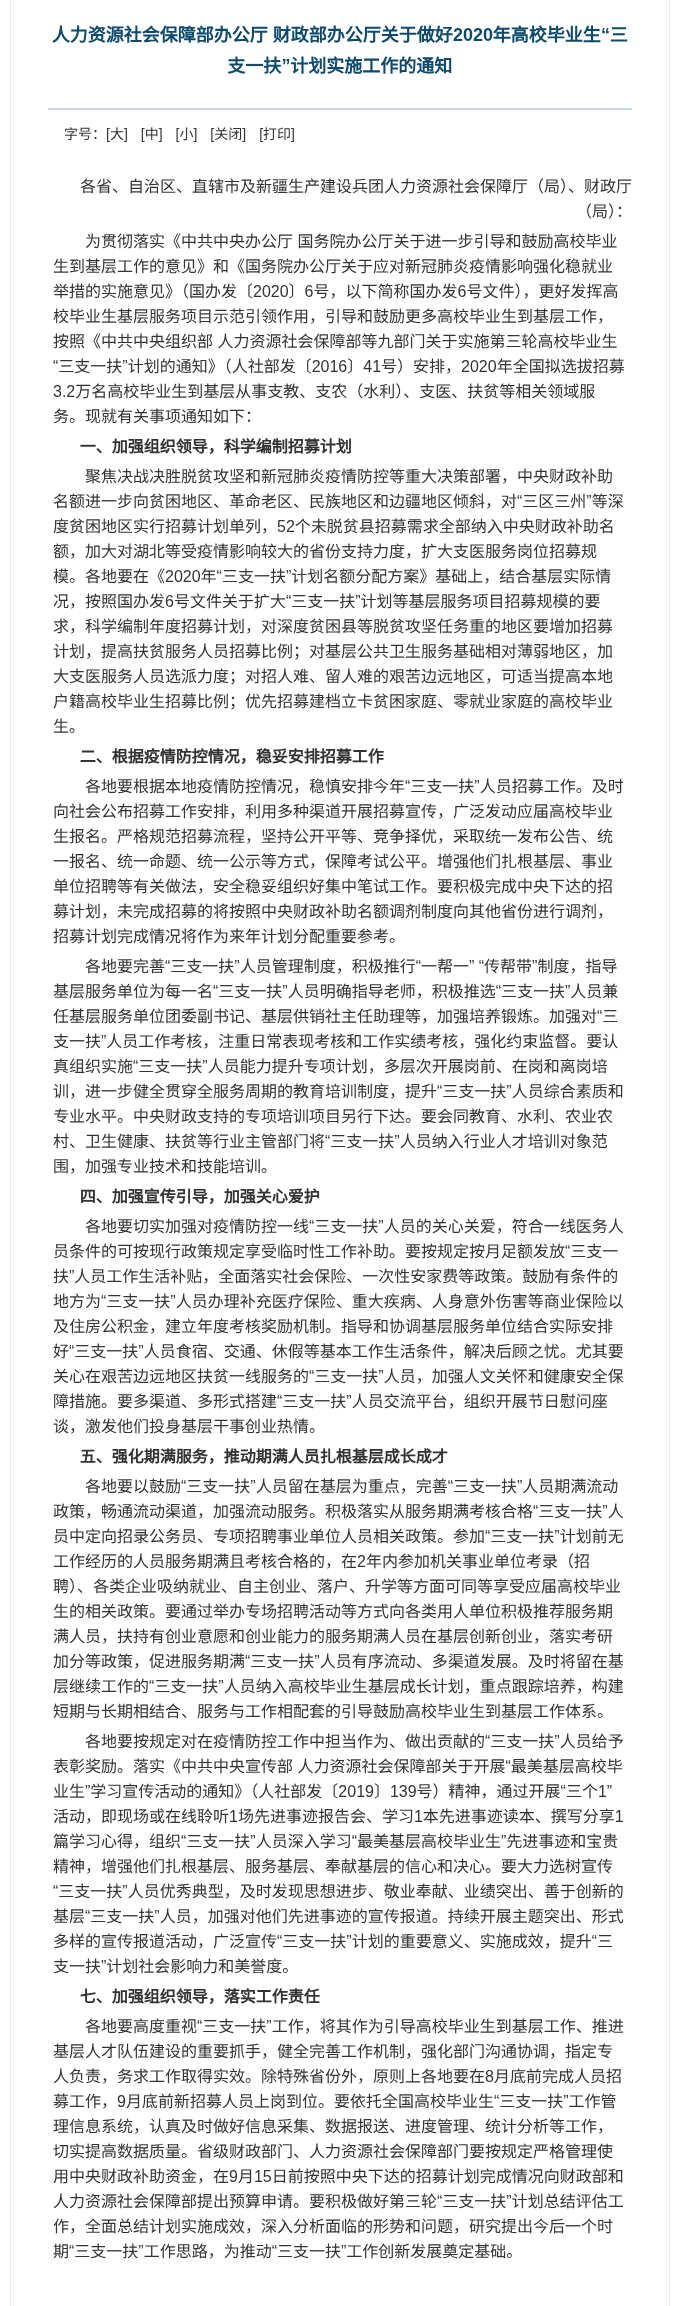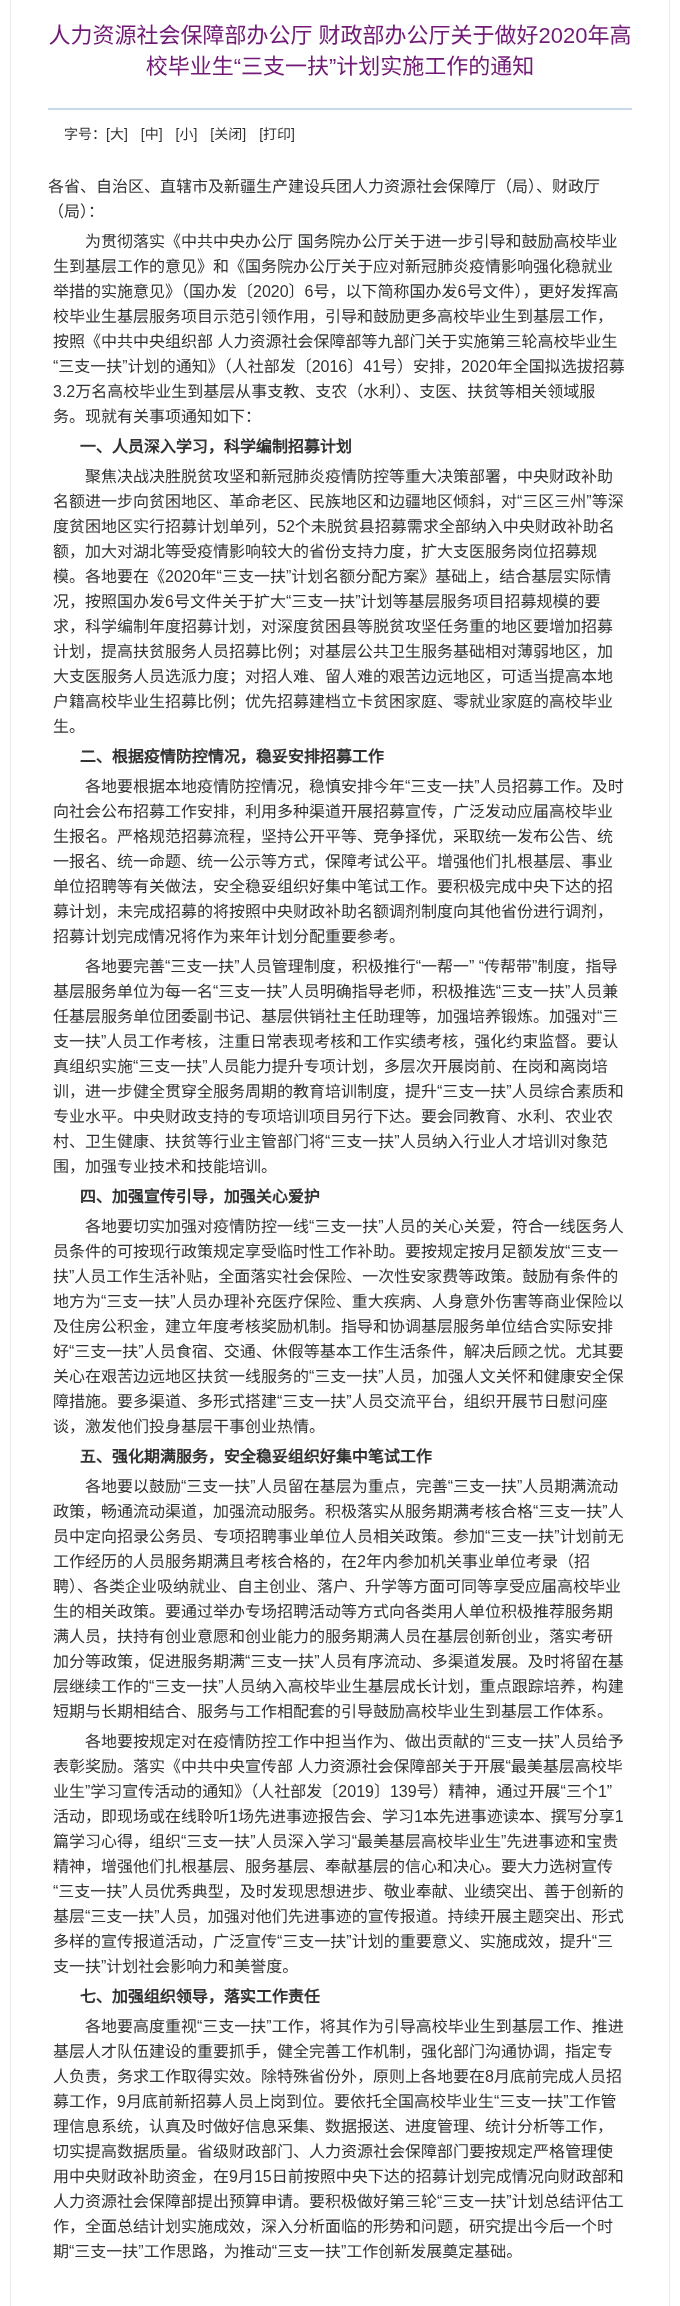--- a/index.html
+++ b/index.html
@@ -14,23 +14,23 @@
     margin-left: 10px;
     min-height: 2305px;
     background: #ffffff;
     border-left: 1px solid #eaeaea;
     border-right: 1px solid #eaeaea;
     border-bottom: 1px solid #e2e2e2;
     padding: 20px 37px 30px 37px;
   }
   .doc-title {
     margin: 0 0 26px 0;
-    color: #701a75;
-    font-size: 22px;
-    font-weight: normal;
+    color: #0c4a6e;
+    font-size: 18px;
+    font-weight: bold;
     line-height: 31px;
     text-align: center;
   }
   .divider {
     border: none;
     border-top: 2px solid #c9d9ea;
     margin: 0 0 14px 0;
     height: 0;
   }
   .toolbar {
@@ -45,20 +45,21 @@
     color: #333333;
     text-decoration: none;
   }
   .doc-body {
     color: #333333;
     font-size: 16px;
     line-height: 25px;
   }
   .salutation {
     margin: 0;
+    text-align: right;
   }
   .para {
     margin: 5px;
     text-indent: 2em;
   }
   .heading {
     margin: 2px 0;
     text-indent: 2em;
     font-weight: bold;
   }
@@ -83,28 +84,28 @@
   <hr class="divider">
 
   <div class="toolbar">
     <span>字号：</span><span><a class="ctrl" href="javascript:void(0)">[大]</a><a class="ctrl" href="javascript:void(0)">[中]</a><a class="ctrl" href="javascript:void(0)">[小]</a><a class="ctrl" href="javascript:void(0)">[关闭]</a><a class="ctrl" href="javascript:void(0)">[打印]</a></span>
   </div>
 
   <div class="doc-body">
     <p class="salutation">各省、自治区、直辖市及新疆生产建设兵团人力资源社会保障厅（局）、财政厅（局）：</p>
     <div>
         <p class="para">为贯彻落实《中共中央办公厅 国务院办公厅关于进一步引导和鼓励高校毕业生到基层工作的意见》和《国务院办公厅关于应对新冠肺炎疫情影响强化稳就业举措的实施意见》（国办发〔2020〕6号，以下简称国办发6号文件），更好发挥高校毕业生基层服务项目示范引领作用，引导和鼓励更多高校毕业生到基层工作，按照《中共中央组织部 人力资源社会保障部等九部门关于实施第三轮高校毕业生“三支一扶”计划的通知》（人社部发〔2016〕41号）安排，2020年全国拟选拔招募3.2万名高校毕业生到基层从事支教、支农（水利）、支医、扶贫等相关领域服务。现就有关事项通知如下：</p>
-        <p class="heading">一、人员深入学习，科学编制招募计划</p>
+        <p class="heading">一、加强组织领导，科学编制招募计划</p>
         <p class="para">聚焦决战决胜脱贫攻坚和新冠肺炎疫情防控等重大决策部署，中央财政补助名额进一步向贫困地区、革命老区、民族地区和边疆地区倾斜，对“三区三州”等深度贫困地区实行招募计划单列，52个未脱贫县招募需求全部纳入中央财政补助名额，加大对湖北等受疫情影响较大的省份支持力度，扩大支医服务岗位招募规模。各地要在《2020年“三支一扶”计划名额分配方案》基础上，结合基层实际情况，按照国办发6号文件关于扩大“三支一扶”计划等基层服务项目招募规模的要求，科学编制年度招募计划，对深度贫困县等脱贫攻坚任务重的地区要增加招募计划，提高扶贫服务人员招募比例；对基层公共卫生服务基础相对薄弱地区，加大支医服务人员选派力度；对招人难、留人难的艰苦边远地区，可适当提高本地户籍高校毕业生招募比例；优先招募建档立卡贫困家庭、零就业家庭的高校毕业生。</p>
         <p class="heading">二、根据疫情防控情况，稳妥安排招募工作</p>
         <p class="para">各地要根据本地疫情防控情况，稳慎安排今年“三支一扶”人员招募工作。及时向社会公布招募工作安排，利用多种渠道开展招募宣传，广泛发动应届高校毕业生报名。严格规范招募流程，坚持公开平等、竞争择优，采取统一发布公告、统一报名、统一命题、统一公示等方式，保障考试公平。增强他们扎根基层、事业单位招聘等有关做法，安全稳妥组织好集中笔试工作。要积极完成中央下达的招募计划，未完成招募的将按照中央财政补助名额调剂制度向其他省份进行调剂，招募计划完成情况将作为来年计划分配重要参考。</p>
         <p class="para">各地要完善“三支一扶”人员管理制度，积极推行“一帮一” “传帮带”制度，指导基层服务单位为每一名“三支一扶”人员明确指导老师，积极推选“三支一扶”人员兼任基层服务单位团委副书记、基层供销社主任助理等，加强培养锻炼。加强对“三支一扶”人员工作考核，注重日常表现考核和工作实绩考核，强化约束监督。要认真组织实施“三支一扶”人员能力提升专项计划，多层次开展岗前、在岗和离岗培训，进一步健全贯穿全服务周期的教育培训制度，提升“三支一扶”人员综合素质和专业水平。中央财政支持的专项培训项目另行下达。要会同教育、水利、农业农村、卫生健康、扶贫等行业主管部门将“三支一扶”人员纳入行业人才培训对象范围，加强专业技术和技能培训。</p>
         <p class="heading">四、加强宣传引导，加强关心爱护</p>
         <p class="para">各地要切实加强对疫情防控一线“三支一扶”人员的关心关爱，符合一线医务人员条件的可按现行政策规定享受临时性工作补助。要按规定按月足额发放“三支一扶”人员工作生活补贴，全面落实社会保险、一次性安家费等政策。鼓励有条件的地方为“三支一扶”人员办理补充医疗保险、重大疾病、人身意外伤害等商业保险以及住房公积金，建立年度考核奖励机制。指导和协调基层服务单位结合实际安排好“三支一扶”人员食宿、交通、休假等基本工作生活条件，解决后顾之忧。尤其要关心在艰苦边远地区扶贫一线服务的“三支一扶”人员，加强人文关怀和健康安全保障措施。要多渠道、多形式搭建“三支一扶”人员交流平台，组织开展节日慰问座谈，激发他们投身基层干事创业热情。</p>
-        <p class="heading">五、强化期满服务，安全稳妥组织好集中笔试工作</p>
+        <p class="heading">五、强化期满服务，推动期满人员扎根基层成长成才</p>
         <p class="para">各地要以鼓励“三支一扶”人员留在基层为重点，完善“三支一扶”人员期满流动政策，畅通流动渠道，加强流动服务。积极落实从服务期满考核合格“三支一扶”人员中定向招录公务员、专项招聘事业单位人员相关政策。参加“三支一扶”计划前无工作经历的人员服务期满且考核合格的，在2年内参加机关事业单位考录（招聘）、各类企业吸纳就业、自主创业、落户、升学等方面可同等享受应届高校毕业生的相关政策。要通过举办专场招聘活动等方式向各类用人单位积极推荐服务期满人员，扶持有创业意愿和创业能力的服务期满人员在基层创新创业，落实考研加分等政策，促进服务期满“三支一扶”人员有序流动、多渠道发展。及时将留在基层继续工作的“三支一扶”人员纳入高校毕业生基层成长计划，重点跟踪培养，构建短期与长期相结合、服务与工作相配套的引导鼓励高校毕业生到基层工作体系。</p>
         <p class="para">各地要按规定对在疫情防控工作中担当作为、做出贡献的“三支一扶”人员给予表彰奖励。落实《中共中央宣传部 人力资源社会保障部关于开展“最美基层高校毕业生”学习宣传活动的通知》（人社部发〔2019〕139号）精神，通过开展“三个1”活动，即现场或在线聆听1场先进事迹报告会、学习1本先进事迹读本、撰写分享1篇学习心得，组织“三支一扶”人员深入学习“最美基层高校毕业生”先进事迹和宝贵精神，增强他们扎根基层、服务基层、奉献基层的信心和决心。要大力选树宣传“三支一扶”人员优秀典型，及时发现思想进步、敬业奉献、业绩突出、善于创新的基层“三支一扶”人员，加强对他们先进事迹的宣传报道。持续开展主题突出、形式多样的宣传报道活动，广泛宣传“三支一扶”计划的重要意义、实施成效，提升“三支一扶”计划社会影响力和美誉度。</p>
         <p class="heading">七、加强组织领导，落实工作责任</p>
         <p class="para">各地要高度重视“三支一扶”工作，将其作为引导高校毕业生到基层工作、推进基层人才队伍建设的重要抓手，健全完善工作机制，强化部门沟通协调，指定专人负责，务求工作取得实效。除特殊省份外，原则上各地要在8月底前完成人员招募工作，9月底前新招募人员上岗到位。要依托全国高校毕业生“三支一扶”工作管理信息系统，认真及时做好信息采集、数据报送、进度管理、统计分析等工作，切实提高数据质量。省级财政部门、人力资源社会保障部门要按规定严格管理使用中央财政补助资金，在9月15日前按照中央下达的招募计划完成情况向财政部和人力资源社会保障部提出预算申请。要积极做好第三轮“三支一扶”计划总结评估工作，全面总结计划实施成效，深入分析面临的形势和问题，研究提出今后一个时期“三支一扶”工作思路，为推动“三支一扶”工作创新发展奠定基础。</p>
       </div>
   </div>
 
   <div class="doc-footer">
     <p class="sig-line">人力资源社会保障部办公厅　财政部办公厅</p>
 

